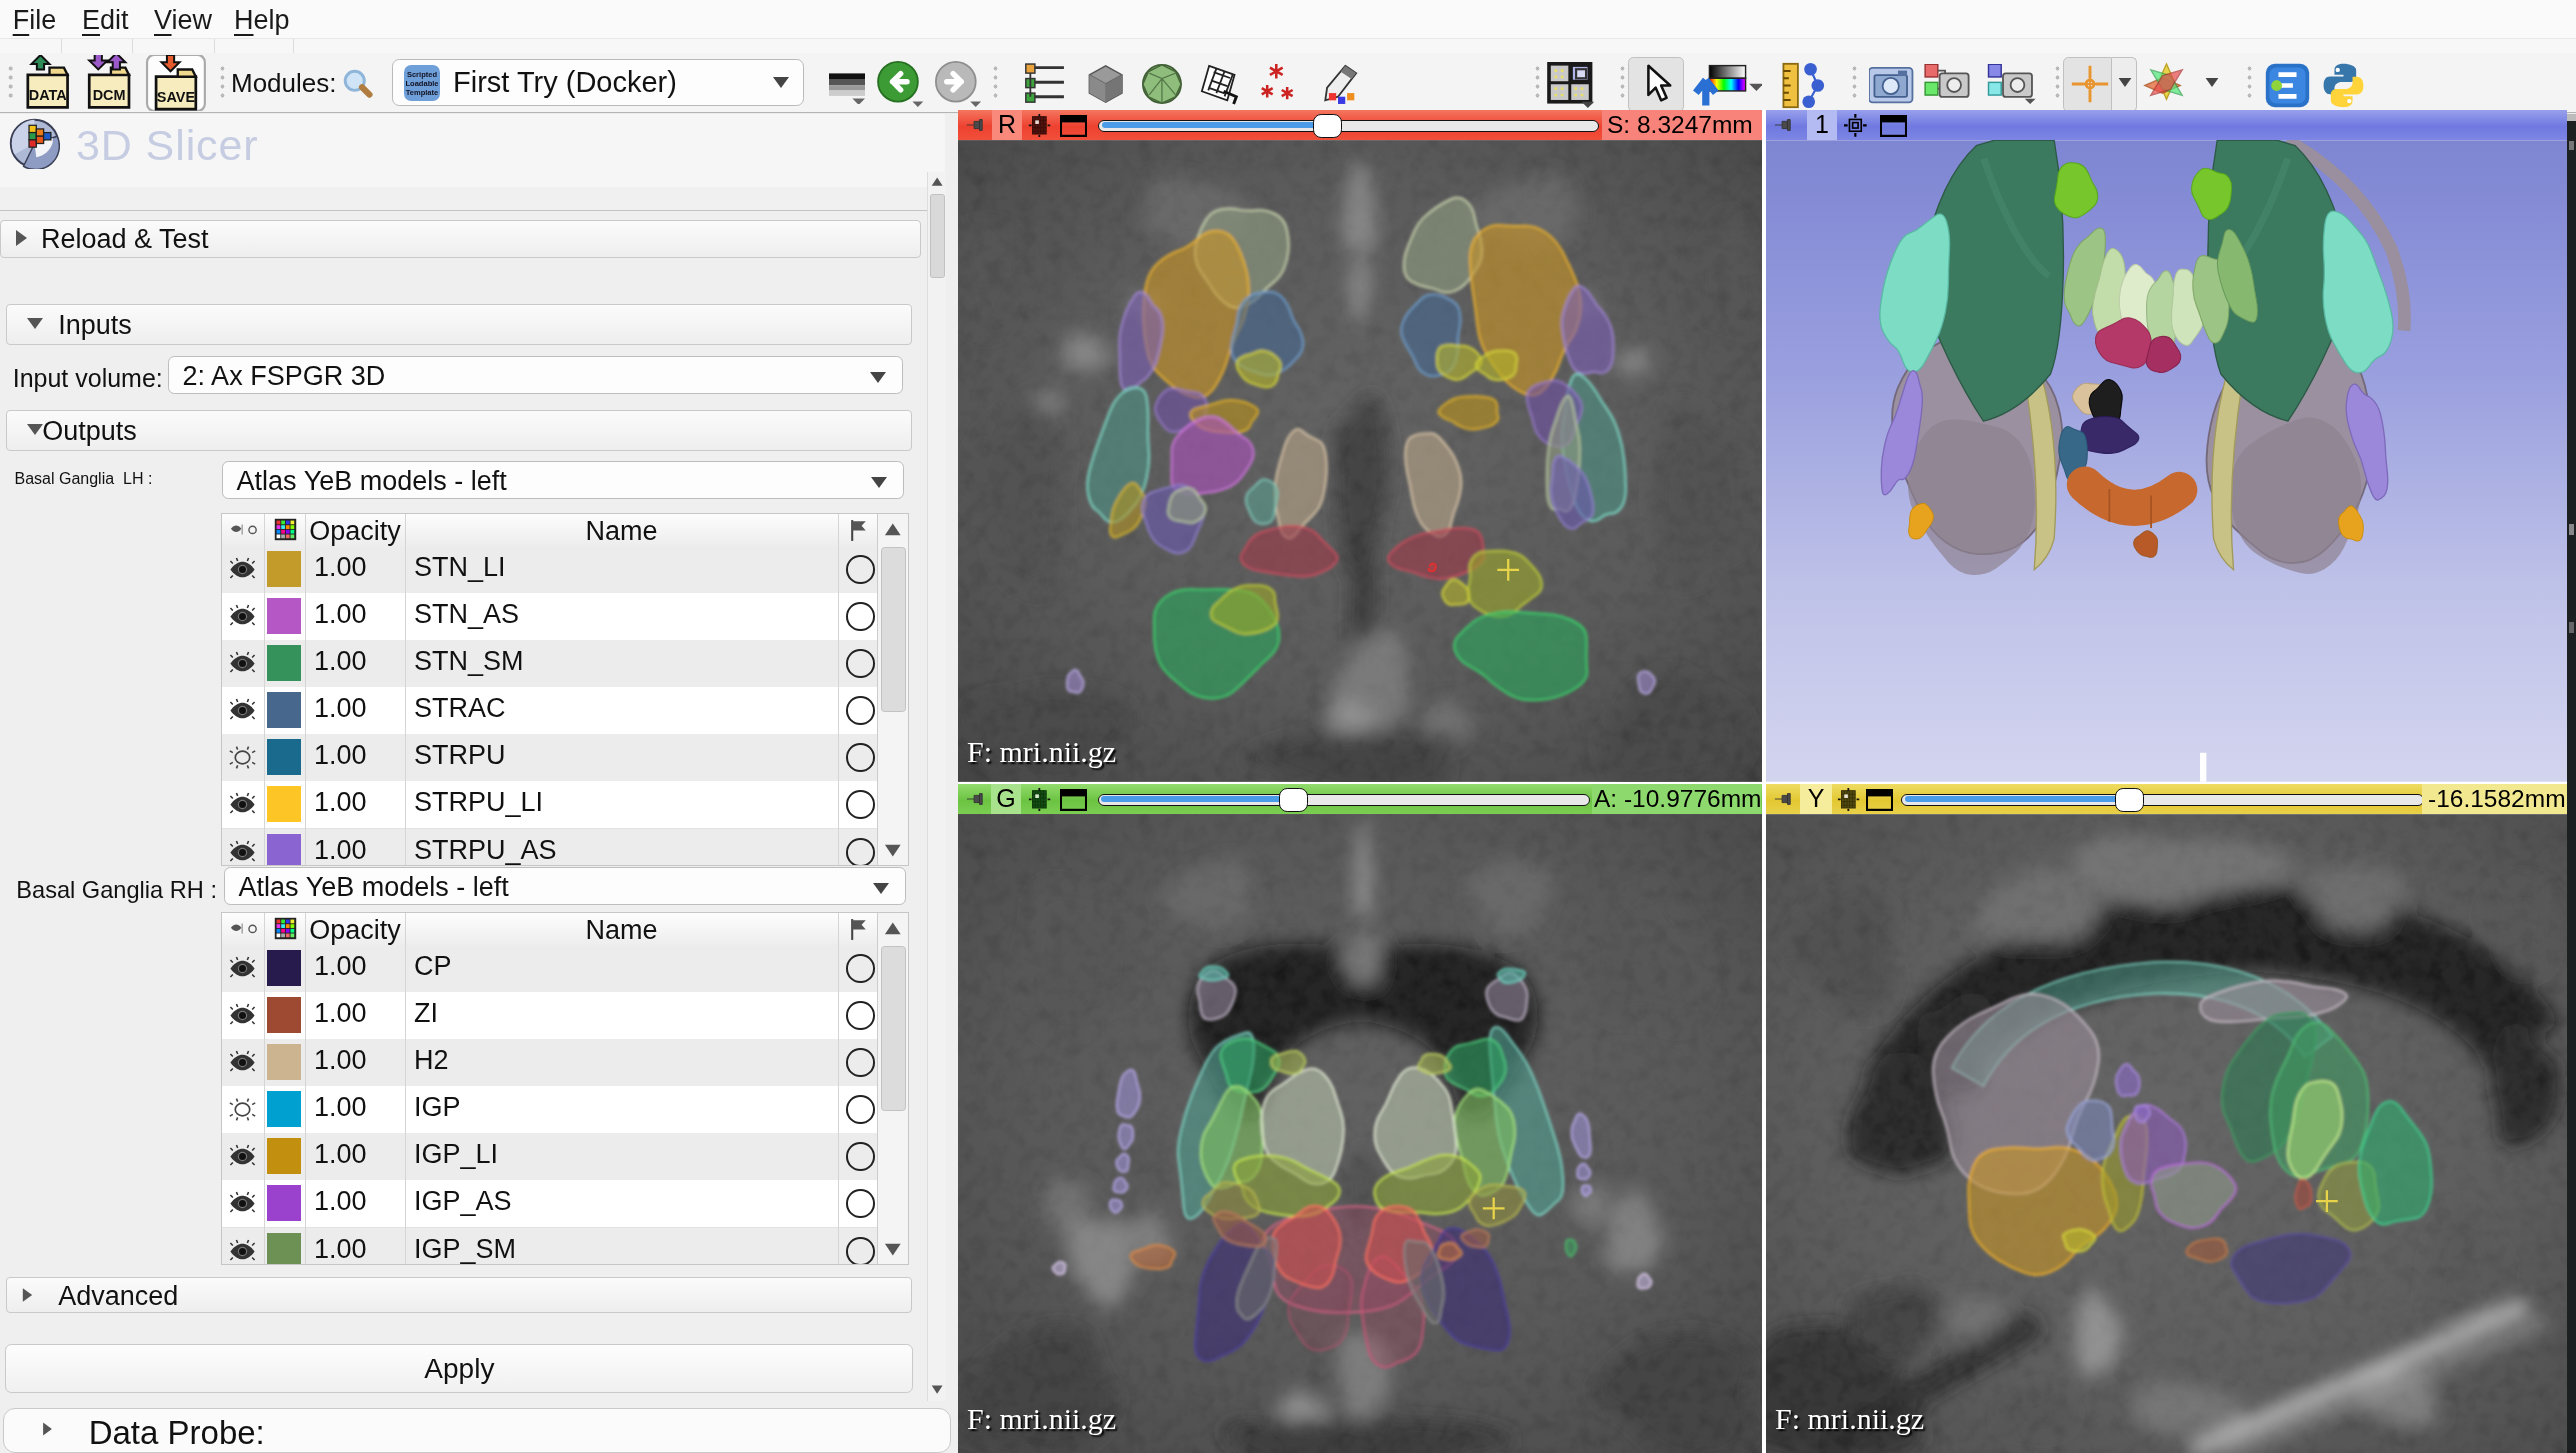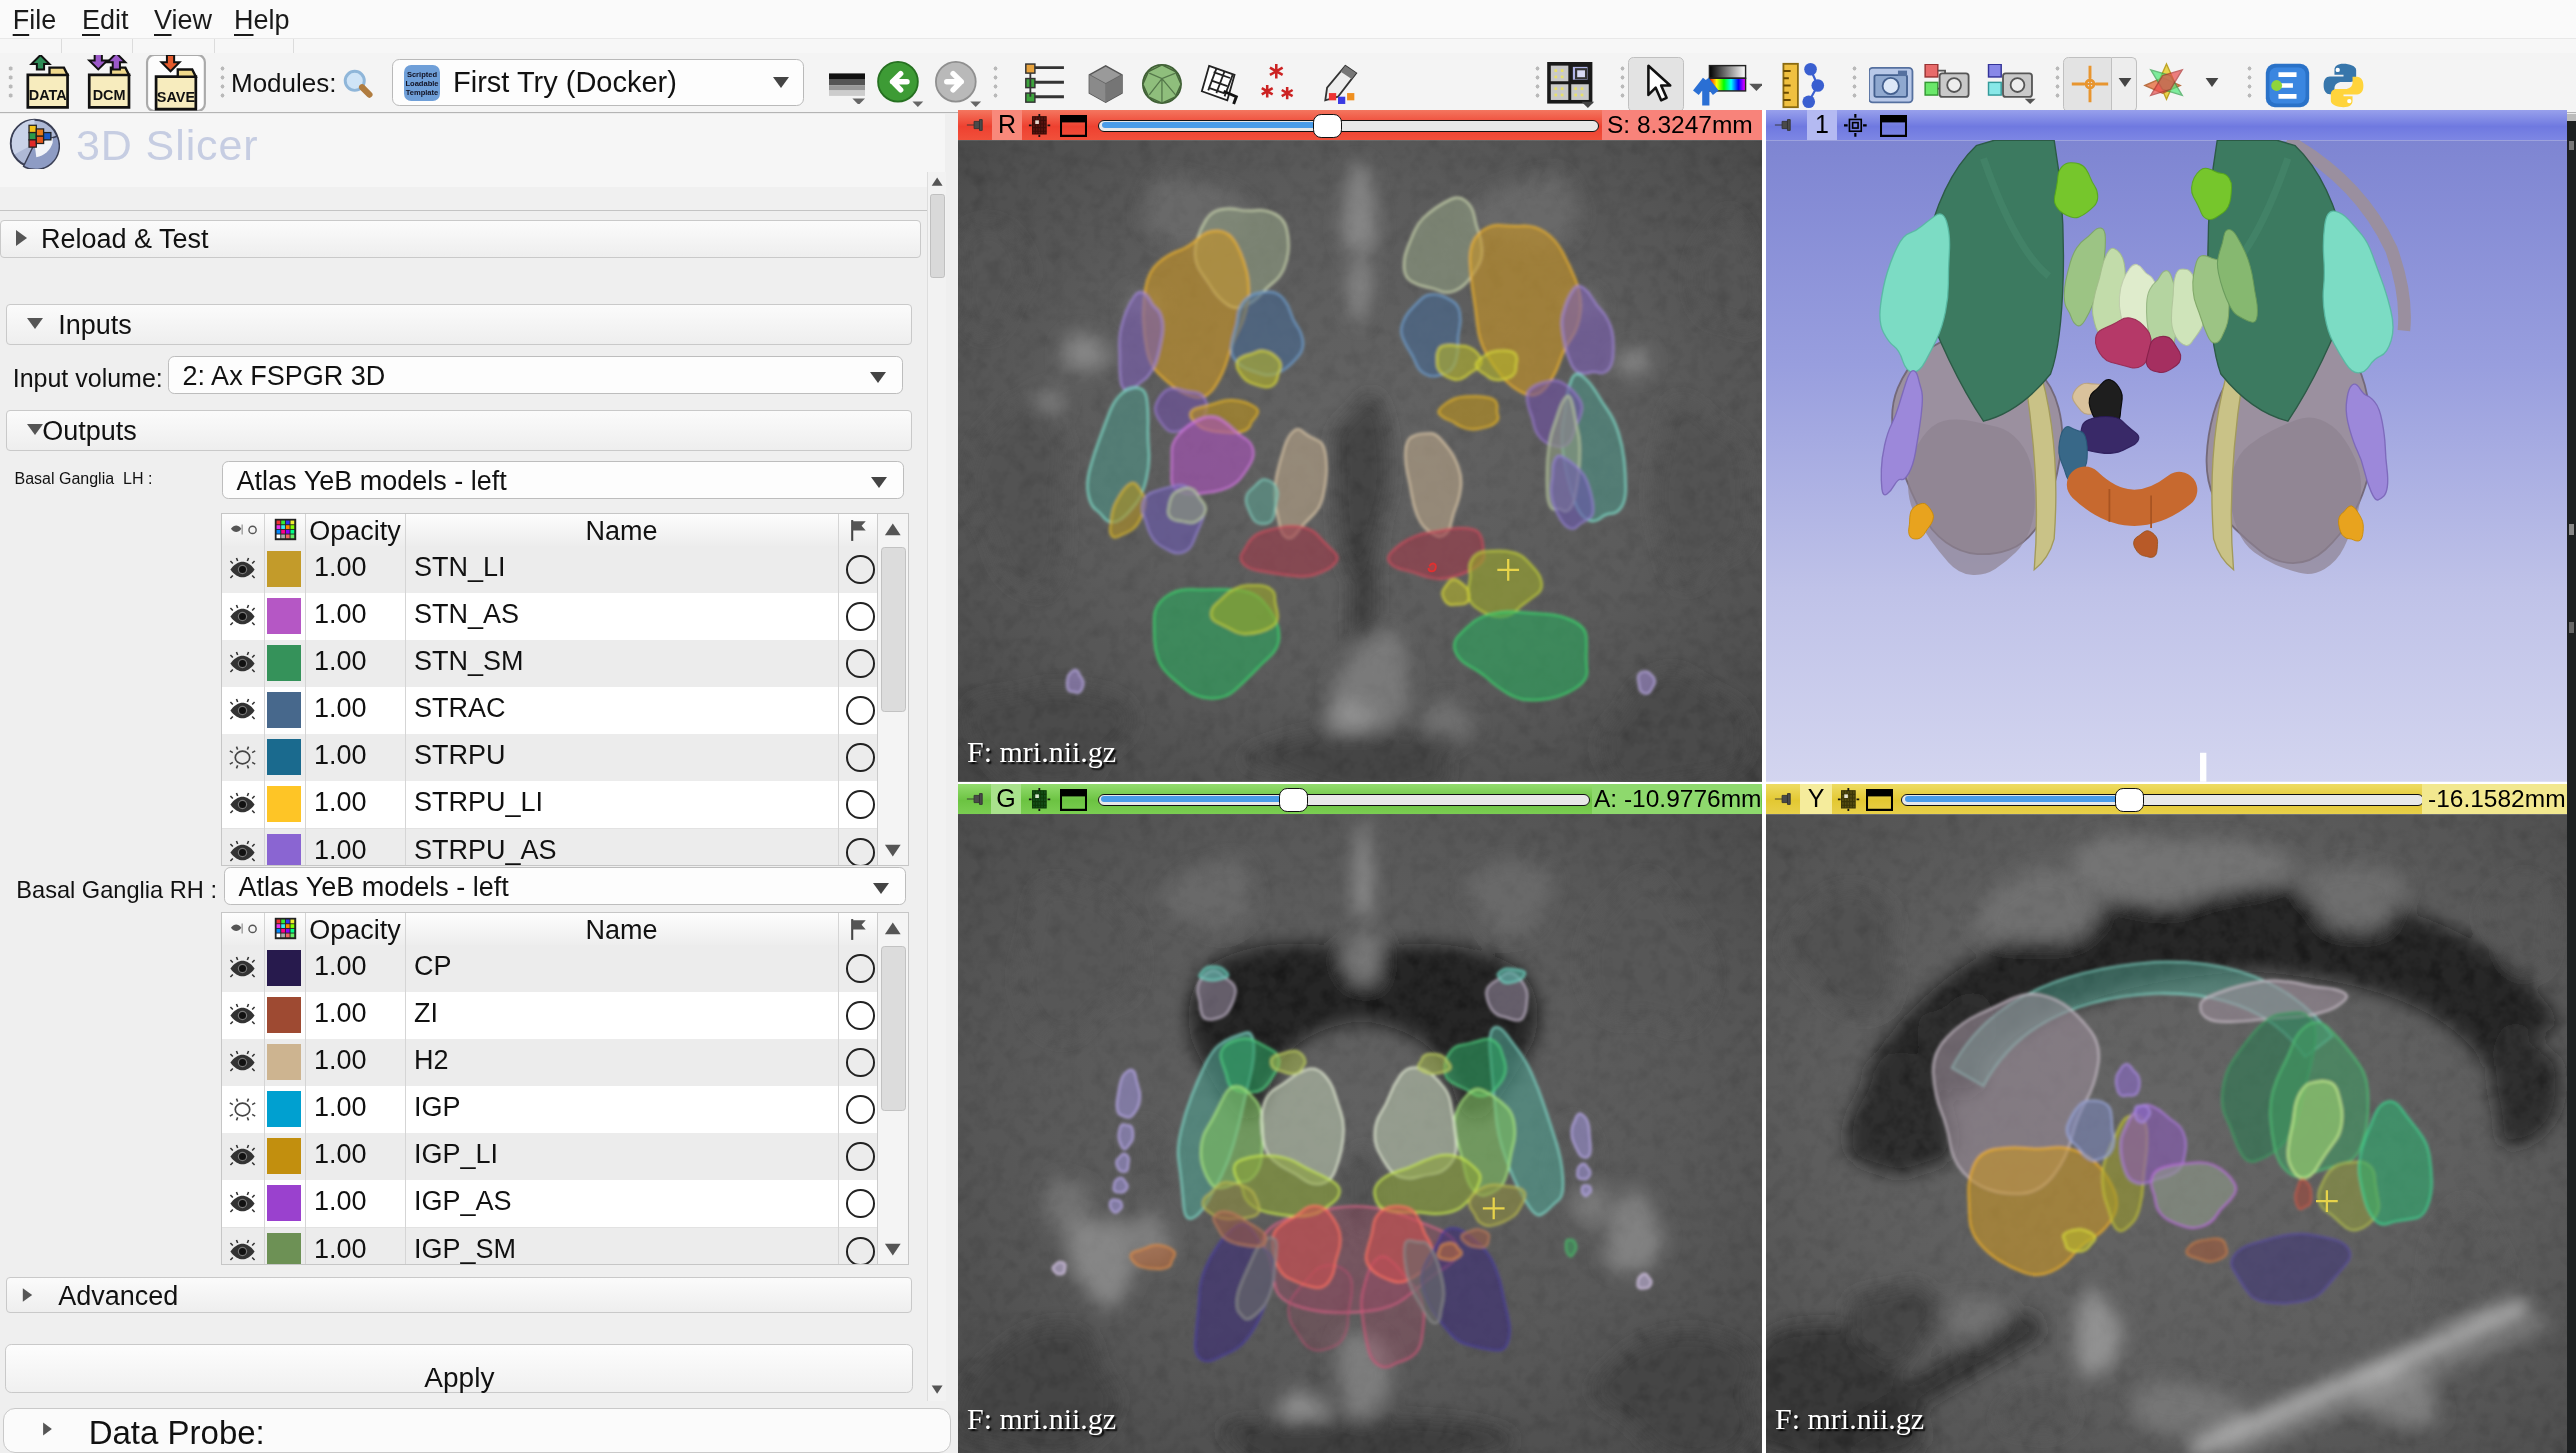--- a/index.html
+++ b/index.html
@@ -583,21 +583,21 @@
 <svg style="position:absolute;left:2.7px;bottom:4.5px" width="23.6" height="22" viewBox="0 0 18 16">
             <path d="M9 13L3 4h12z" fill="#555"></path>
           </svg>
 </div>
 </div>
   <div class="cbar" style="left:6.3px;top:1163px;width:904px;height:34px">
     <span class="tri-r" style="margin:9px 0 0 14.5px;transform:scale(0.85)"></span>
     <span style="position:absolute;left:51px;top:2.7px">Advanced</span>
   </div>
   <div class="abs" style="left:5.4px;top:1230px;width:906px;height:47px;background:linear-gradient(#fdfdfd,#f0f0f0);border:1.8px solid #c9c9c9;border-radius:6.3px;text-align:center;font-size:28px;color:#111">
-        <div style="margin-top:17px">Apply</div>
+        <div style="margin-top:8px">Apply</div>
       </div>
   <div class="abs" style="left:2.7px;top:1294px;width:946px;height:43px;background:#fbfbfb;border:1.8px solid #c9c9c9;border-radius:12px;font-size:33px;color:#111">
     <span class="tri-r" style="position:absolute;left:38px;top:11.8px;transform:scale(0.8)"></span>
     <span style="position:absolute;left:85px;top:4.5px">Data Probe: /private/var/folders/z5/...ching_linear_reg.mrml</span>
   </div>
   <div id="scrollbar" class="abs">
     <svg class="abs" style="left:0.9px;top:1.8px" width="16.3" height="16.3" viewBox="0 0 18 18">
           <path d="M9 4l6 9H3z" fill="#555"></path>
         </svg>
     <div class="abs" style="left:1.8px;top:22px;width:13.6px;height:82px;background:#d9d9d9;border:0.9px solid #c0c0c0;border-radius:2.7px"></div>

